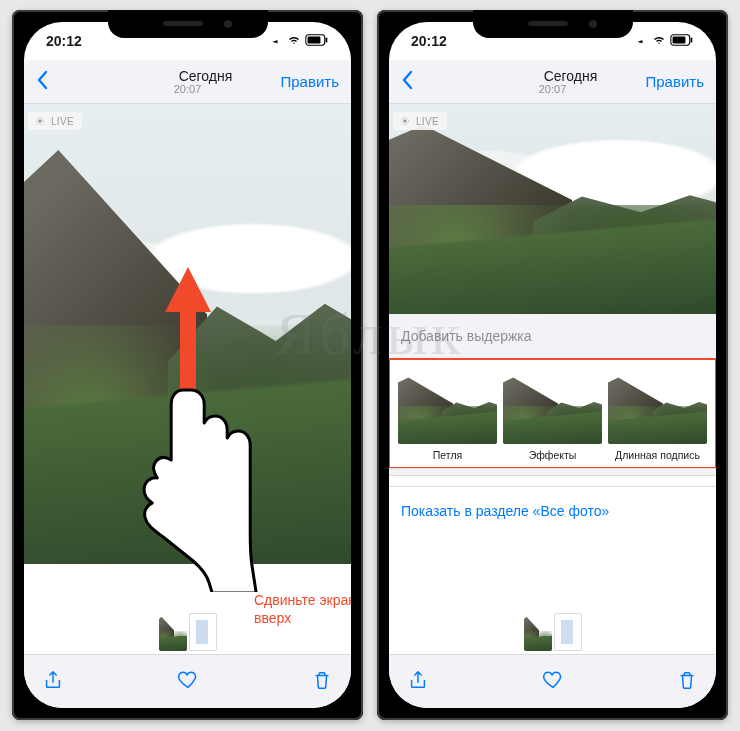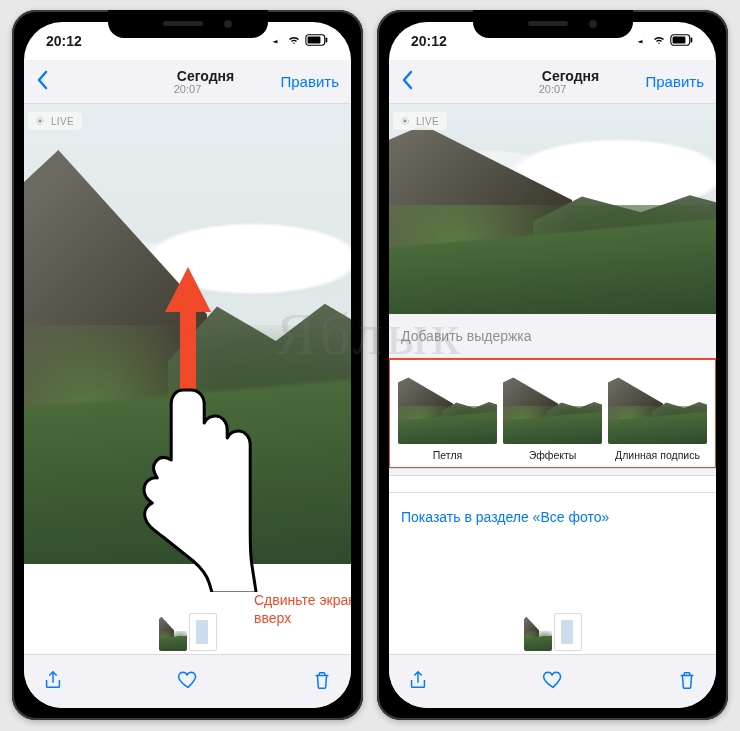--- a/index.html
+++ b/index.html
@@ -14,36 +14,36 @@
     --sky:#eaf1f4;
     --rock:#4e4a3f;
     --foliage-dark:#2f4a2c;
     --foliage-mid:#4a6a3a;
   }
   *{box-sizing:border-box;margin:0;padding:0;font-family:-apple-system,Helvetica,Arial,sans-serif;}
   body{background:#e8e8e8;width:740px;height:731px;overflow:hidden;position:relative;}
   .canvas{width:740px;height:731px;position:relative;display:flex;gap:14px;padding:10px 12px;}
 
   
-  .phone{width:352px;height:710px;background:var(--black);border-radius:24px;padding:12px;position:relative;box-shadow:0 2px 6px rgba(0,0,0,.25),inset 0 0 0 2px #3b3b3b;}
+  .phone{width:352px;height:710px;background:var(--black);border-radius:8px;padding:12px;position:relative;box-shadow:0 2px 6px rgba(0,0,0,.25),inset 0 0 0 2px #3b3b3b;}
   .screen{width:100%;height:100%;background:var(--white);border-radius:38px;overflow:hidden;position:relative;}
   .notch{position:absolute;top:0;left:50%;transform:translateX(-50%);width:160px;height:28px;background:var(--black);border-radius:0 0 16px 16px;z-index:50;}
   .notch::before{content:"";position:absolute;right:36px;top:10px;width:8px;height:8px;border-radius:50%;background:#222;}
   .notch::after{content:"";position:absolute;left:55px;top:11px;width:40px;height:5px;border-radius:3px;background:#222;}
 
   
   .status{position:absolute;top:0;left:0;right:0;height:38px;display:flex;align-items:center;justify-content:space-between;padding:0 22px;font-size:14px;font-weight:600;color:var(--text);z-index:40;}
   .status-right{display:flex;align-items:center;gap:5px;}
   .status-right svg{height:12px;}
 
   
   .nav{position:absolute;top:38px;left:0;right:0;height:44px;display:flex;align-items:center;justify-content:space-between;padding:0 12px;background:var(--bg);border-bottom:1px solid var(--border);z-index:30;}
   .nav-back svg{height:20px;}
   .nav-title{position:absolute;left:0;right:0;text-align:center;font-size:14px;pointer-events:none;}
-  .nav-title .t{color:var(--text);font-weight:700;padding-left:36px;}
+  .nav-title .t{color:var(--text);font-weight:400;padding-left:36px;}
   .nav-title .s{color:var(--muted);font-size:11px;margin-top:-1px;}
   .nav-edit{color:var(--accent);font-size:15px;}
 
   
   .content{position:absolute;top:82px;left:0;right:0;bottom:54px;background:var(--white);overflow:hidden;}
 
   
   .mountain{position:relative;width:100%;height:100%;background:linear-gradient(#e7eef1,#dfe7e8 40%,#f4f4f2);overflow:hidden;}
   .mountain.tall{height:460px;}
   .mountain.short{height:210px;}
@@ -79,21 +79,21 @@
   .hint{position:absolute;top:570px;left:230px;color:var(--red);font-size:14px;line-height:1.25;z-index:37;font-weight:500;text-align:left;width:110px;}
 
   
   .caption-row{padding:14px 12px;color:var(--muted);font-size:14px;border-bottom:1px solid var(--border);background:var(--bg);}
   .effects{background:var(--white);border:2px solid var(--red);margin:-1px;padding:10px 8px 6px;}
   .effects h3{font-size:16px;font-weight:700;color:var(--text);margin:0 4px 8px;}
   .fx-row{display:flex;gap:6px;}
   .fx{flex:1;display:flex;flex-direction:column;align-items:center;}
   .fx .preview{width:100%;height:74px;border-radius:2px;overflow:hidden;position:relative;}
   .fx .lbl{font-size:10.5px;color:var(--text);margin-top:5px;white-space:nowrap;}
-  .show-all{padding:16px 12px;color:var(--accent);font-size:14px;background:var(--white);border-top:1px solid var(--border);margin-top:16px;}
+  .show-all{padding:16px 12px;color:var(--accent);font-size:14px;background:var(--white);border-top:1px solid var(--border);margin-top:10px;}
   .spacer{height:8px;background:var(--bg);border-top:1px solid var(--border);border-bottom:1px solid var(--border);}
 
   
   .watermark{position:absolute;top:300px;left:0;right:0;text-align:center;font-size:60px;font-family:Georgia,serif;color:rgba(120,120,120,.18);letter-spacing:4px;z-index:60;pointer-events:none;}
 </style>
 </head>
 <body>
 
 <div class="canvas">
 

